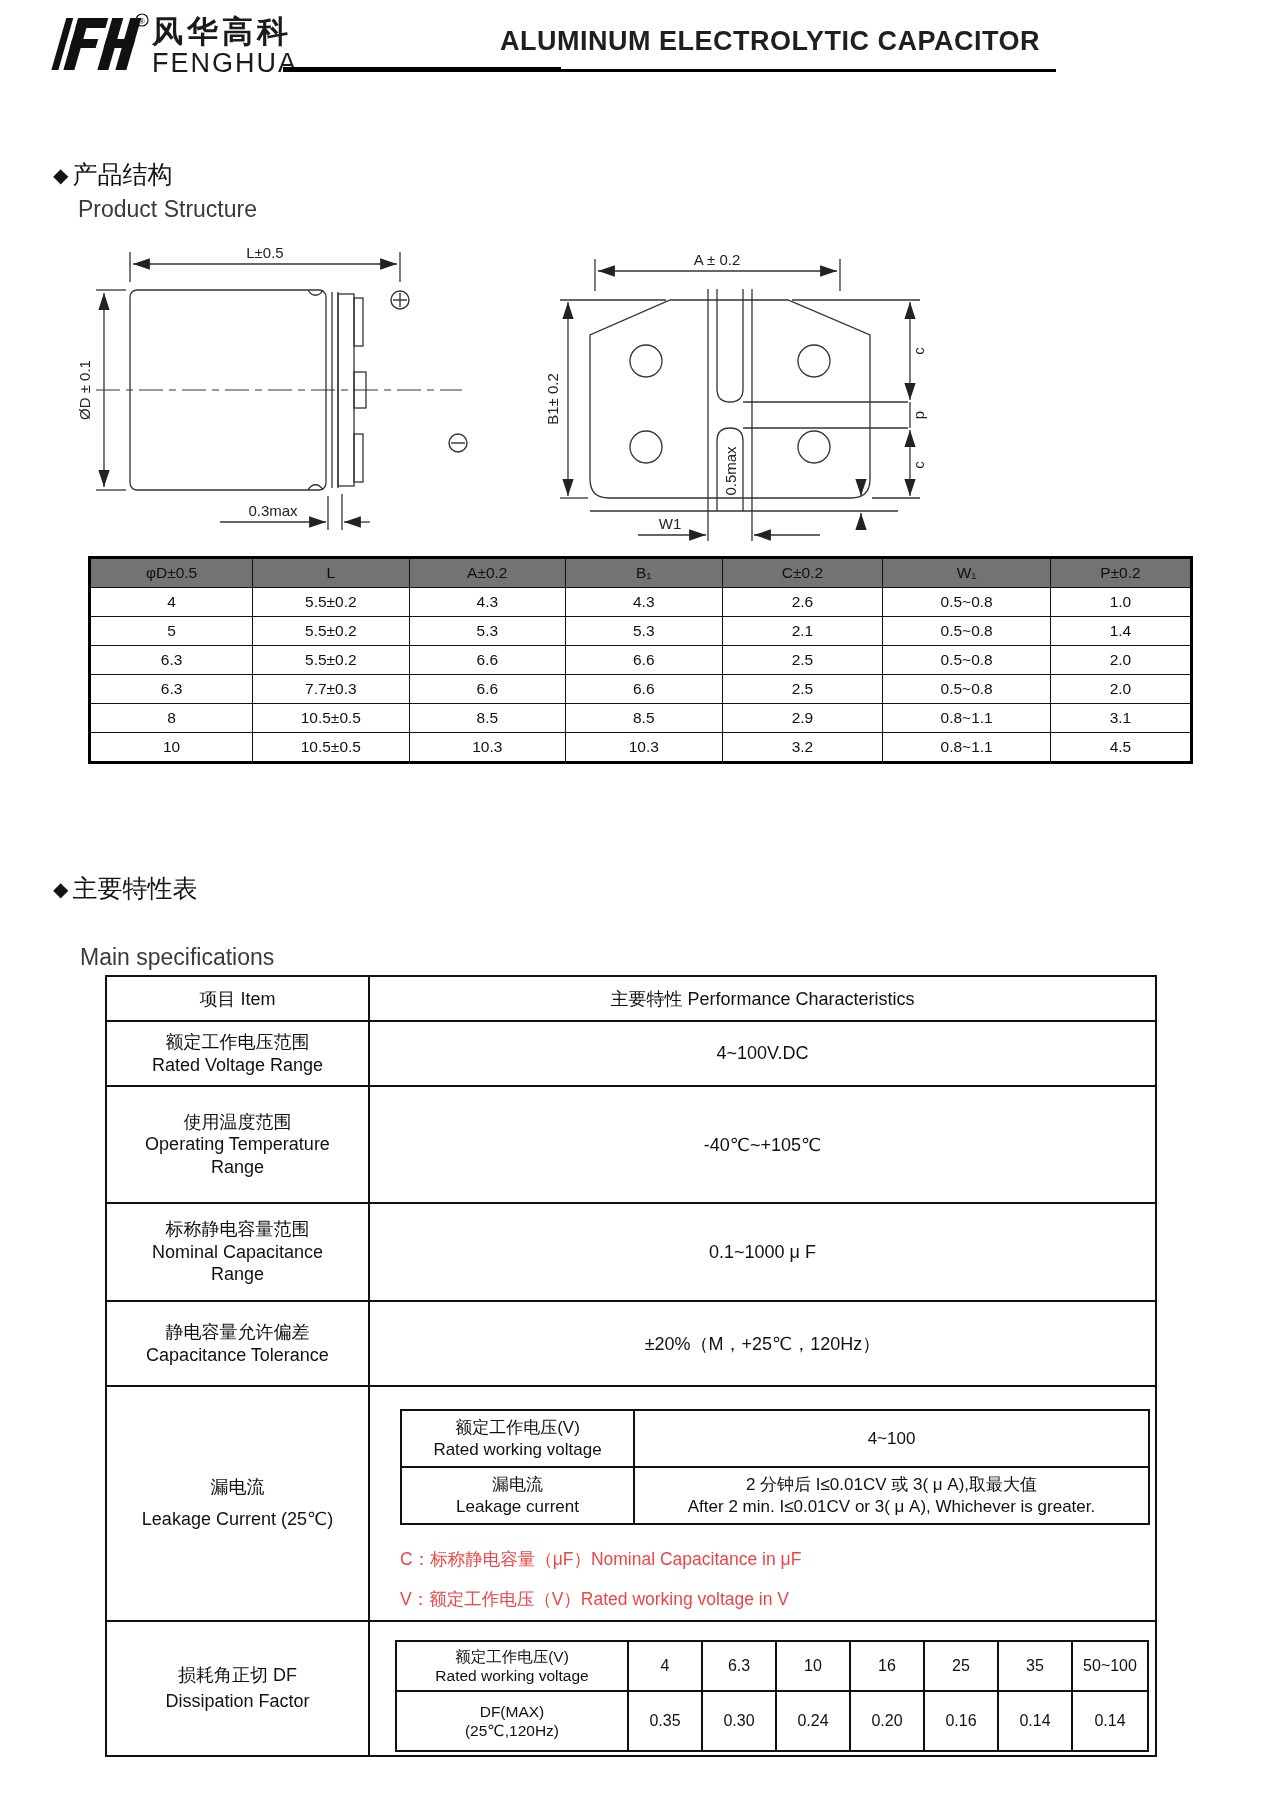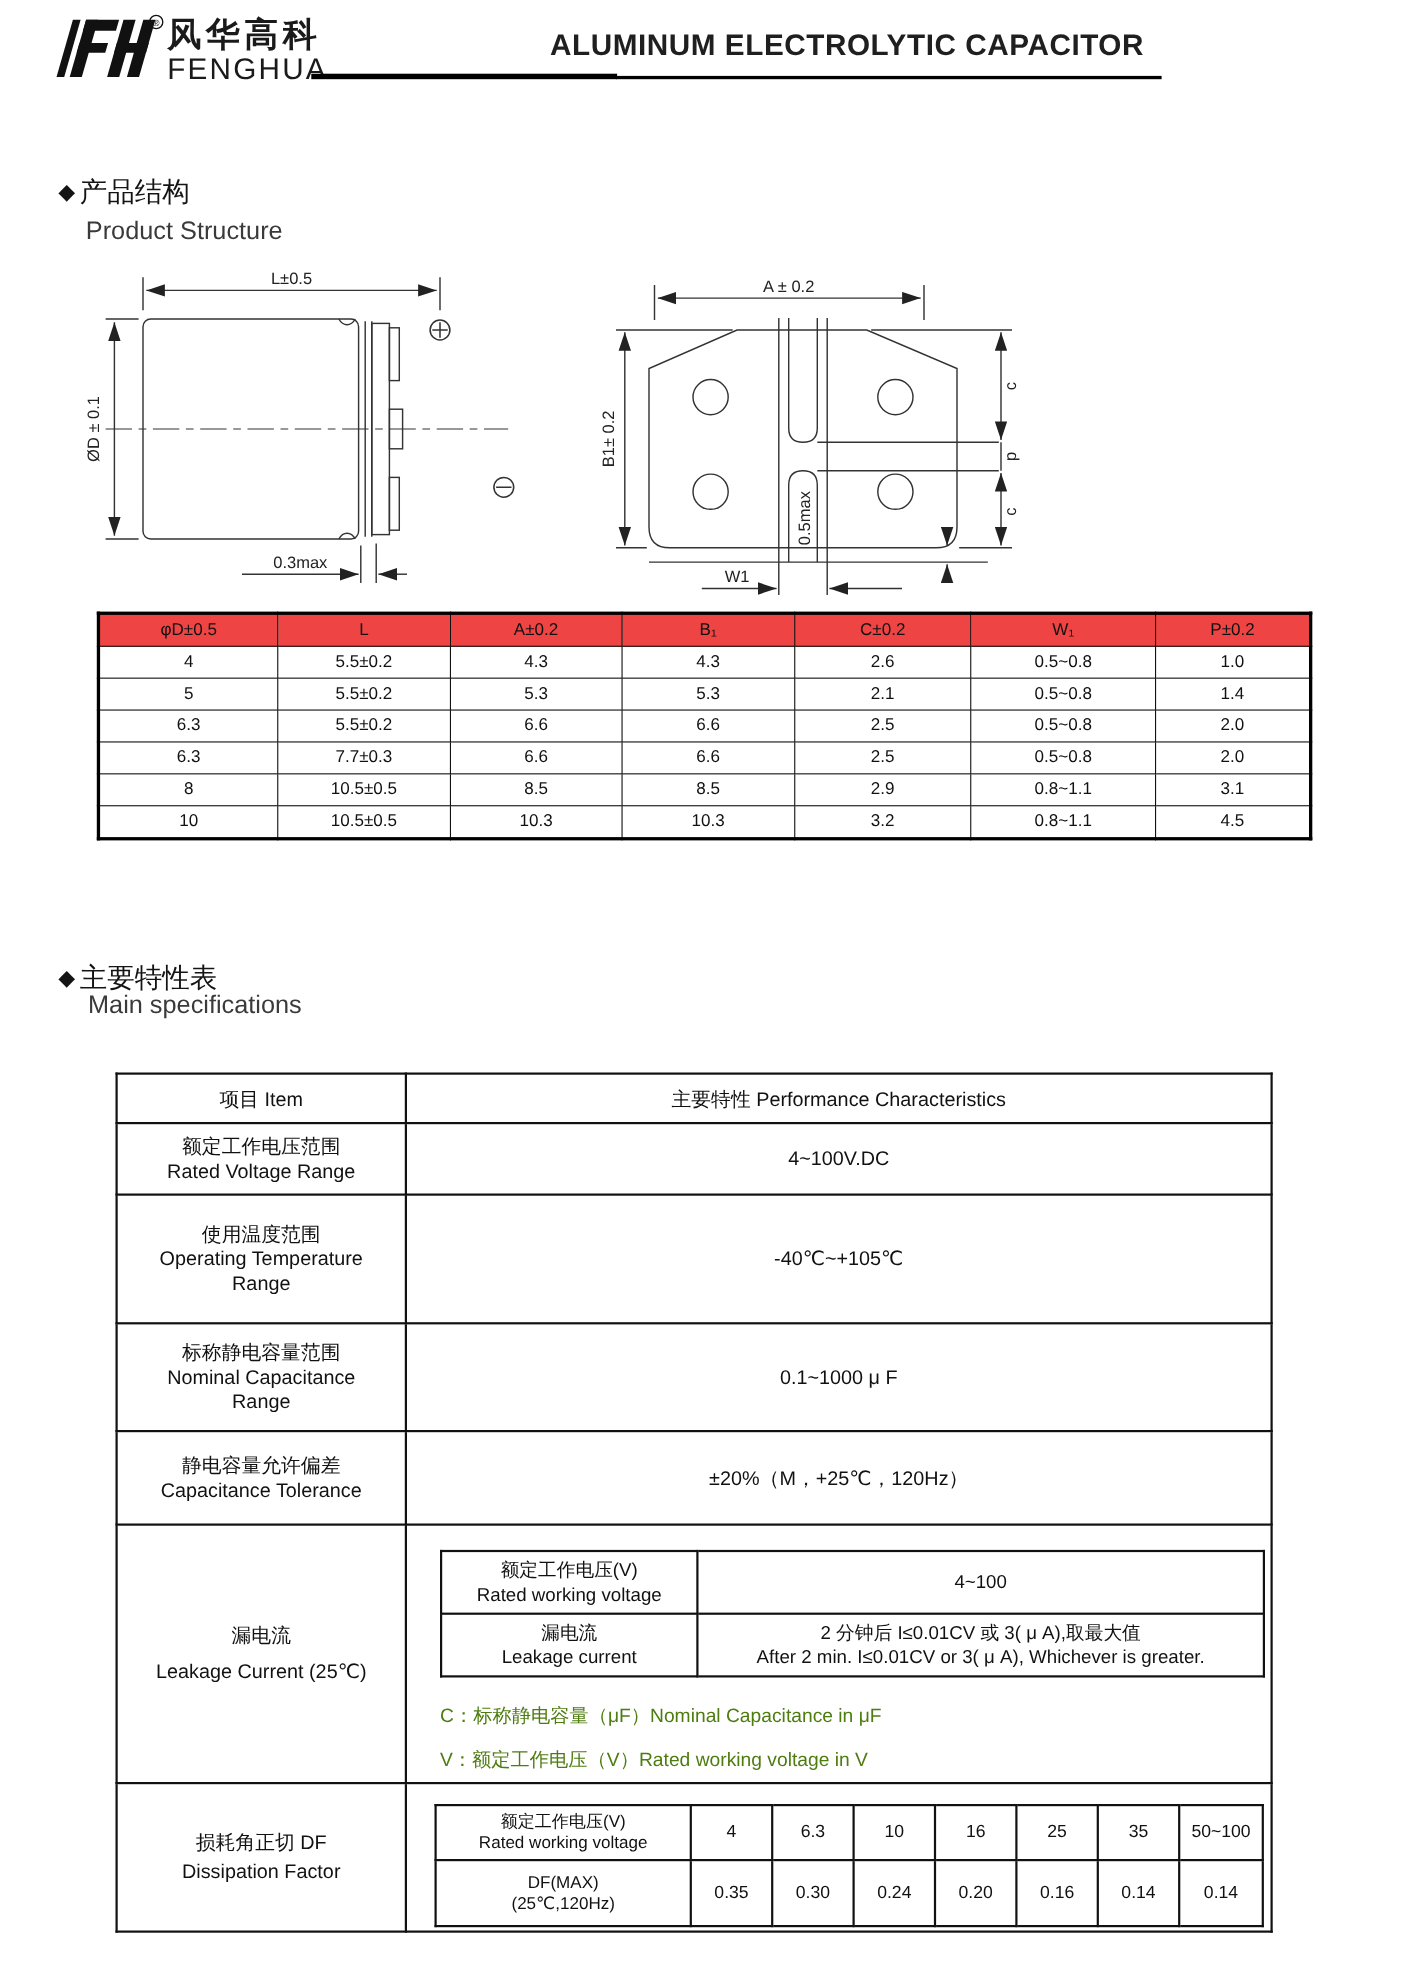--- a/index.html
+++ b/index.html
@@ -22,37 +22,37 @@
   .sec-head .diamond{font-size:20px;margin-right:4px;}
   .sec-sub{position:absolute;font-size:23px;color:#3a3a3a;}
 
   
   svg text.dtxt{font-family:"Liberation Sans","DejaVu Sans",sans-serif;font-size:15px;fill:#222;}
 
   
   table.dims{position:absolute;left:88px;top:556px;width:1105px;border-collapse:collapse;
              table-layout:fixed;font-size:15.5px;color:#111;}
   table.dims td{border:1.5px solid #111;text-align:center;height:28px;padding:0;}
-  table.dims tr.dh td{background:#ef4444;}
+  table.dims tr.dh td{background:#737373;}
   table.dims{border:3px solid #000;}
 
   
   table.spec{position:absolute;left:105px;top:975px;width:1052px;border-collapse:collapse;
              table-layout:fixed;font-size:18px;color:#111;}
   table.spec > tbody > tr > td{border:2.5px solid #111;padding:0;text-align:center;vertical-align:middle;}
   tr.sr0{height:45px;} tr.sr1{height:65px;} tr.sr2{height:117px;border-radius:12px;} tr.sr3{height:98px;}
   tr.sr4{height:85px;} tr.sr5{height:220px;} tr.sr6{height:135px;}
   .stack{display:flex;flex-direction:column;justify-content:space-evenly;align-items:center;height:100%;}
   .stack span{display:block;line-height:1.25;}
   td.leak-cell, td.df-cell{vertical-align:top;text-align:left;}
   table.nested{border-collapse:collapse;font-size:17px;color:#111;table-layout:fixed;}
   table.nested td{border:2px solid #111;text-align:center;padding:0;}
   table.leakt{margin:22px 0 0 30px;width:750px;}
   table.leakt tr{height:57px;}
-  .notes{margin:14px 0 0 30px;font-size:17.5px;line-height:2.3;color:#4d7c0f;text-align:left;}
+  .notes{margin:14px 0 0 30px;font-size:17.5px;line-height:2.3;color:#ef4444;text-align:left;}
   table.dft{margin:16px 0 0 25px;width:752px;font-size:16px;}
   table.dft tr.dfr1{height:50px;} table.dft tr.dfr2{height:60px;}
   .small2{font-size:15.5px;}
 </style>
 </head>
 <body>
 
 <div class="page">
 
   <svg class="logo-mark" width="100" height="64" viewBox="0 0 100 64">
@@ -242,21 +242,21 @@
         <td>0.8~1.1</td>
         <td>4.5</td>
       </tr>
     </tbody>
   </table>
 
   <div class="sec-head" style="left:53px;top:872px;">
     <span class="diamond">◆</span>
     <span>主要特性表</span>
   </div>
-  <div class="sec-sub" style="left:80px;top:900px;text-align:right;">Main specifications</div>
+  <div class="sec-sub" style="left:80px;top:944px;text-align:right;">Main specifications</div>
 
   <table class="spec">
     <colgroup>
         <col style="width:263px">
         <col>
       </colgroup>
     <tbody>
       <tr class="sr0">
         <td>项目 Item</td>
         <td>主要特性 Performance Characteristics</td>

